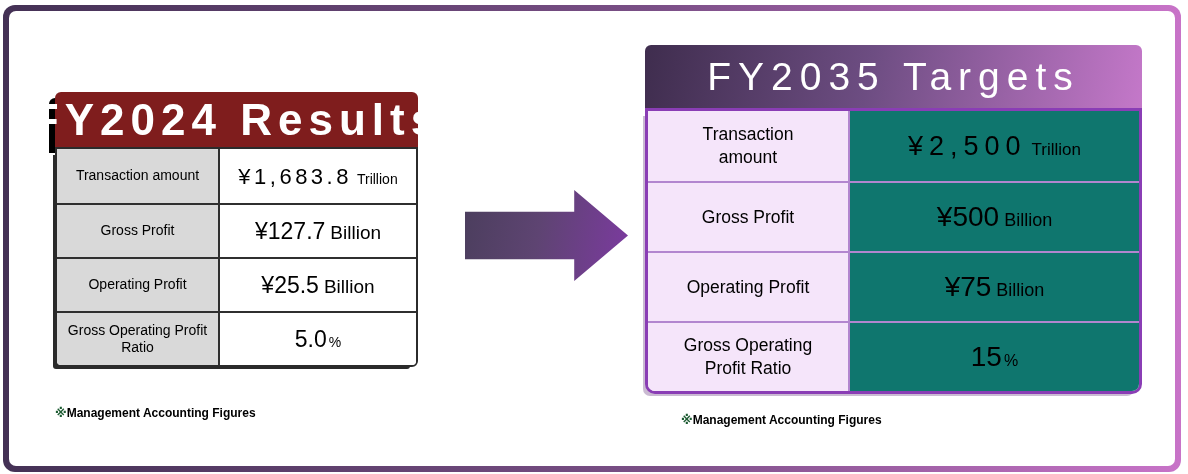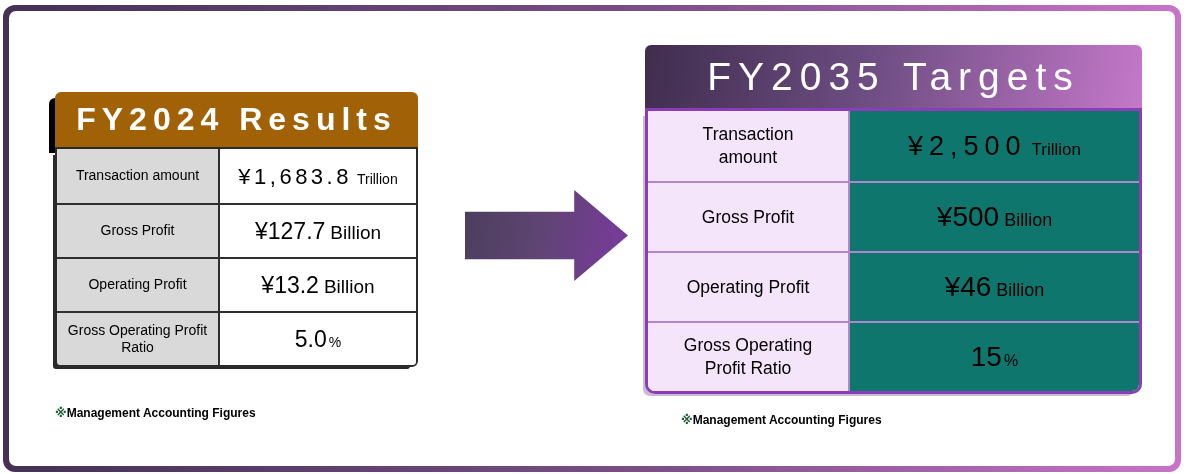--- a/index.html
+++ b/index.html
@@ -11,23 +11,23 @@
   .frame{
     position:absolute;left:3px;top:5px;width:1178px;height:467px;box-sizing:border-box;
     border-radius:12px;padding:6px;
     background:linear-gradient(to right,#443155,#7a4f86 55%,#c873c8);
   }
   .frame-inner{width:100%;height:100%;background:#ffffff;border-radius:7px;}
 
   
   .left-panel{position:absolute;left:55px;top:92px;width:363px;}
   .lt-header{
-    height:55px;background:#a16207;color:#ffffff;
+    height:55px;background:#7f1d1d;color:#ffffff;
     display:flex;align-items:center;justify-content:center;
-    font-size:32px;font-weight:bold;letter-spacing:6px;white-space:nowrap;
+    font-size:44px;font-weight:bold;letter-spacing:6px;white-space:nowrap;
     border-radius:6px 6px 0 0;box-shadow:-6px 6px 0 0 #000000;
   }
   .lt-grid{
     display:grid;grid-template-columns:163px 1fr;
     border:2px solid #2b2b2b;border-radius:0 0 6px 6px;overflow:hidden;background:#ffffff;
     box-shadow:-5px 5px 0 -3px #2a2a2a;
   }
   .lt-grid>div{box-sizing:border-box;height:54px;display:flex;align-items:center;justify-content:center;text-align:center;}
   .lt-grid>div:nth-child(n+3){border-top:2px solid #2f2f2f;}
   .lt-label{background:#d9d9d9;border-right:2px solid #2f2f2f;font-size:14px;padding:0 8px;line-height:1.25;}
@@ -93,21 +93,21 @@
       <div class="lt-label">Transaction amount</div>
       <div class="lt-value">
         <span class="vwrap"><span class="vnum spaced-lt">¥1,683.8</span><span class="vunit u-14">Trillion</span></span>
       </div>
       <div class="lt-label">Gross Profit</div>
       <div class="lt-value">
         <span class="vwrap"><span class="vnum">¥127.7</span><span class="vunit u-19">Billion</span></span>
       </div>
       <div class="lt-label">Operating Profit</div>
       <div class="lt-value">
-        <span class="vwrap"><span class="vnum">¥13.2</span><span class="vunit u-19">Billion</span></span>
+        <span class="vwrap"><span class="vnum">¥25.5</span><span class="vunit u-19">Billion</span></span>
       </div>
       <div class="lt-label">Gross Operating Profit Ratio</div>
       <div class="lt-value">
         <span class="vwrap"><span class="vnum">5.0</span><span class="vunit u-14 u-pct">%</span></span>
       </div>
     </div>
   </section>
 
   <div class="arrow"></div>
 
@@ -117,21 +117,21 @@
       <div class="rt-label">Transaction amount</div>
       <div class="rt-value">
         <span class="vwrap"><span class="vnum spaced-rt">¥2,500</span><span class="vunit u-17">Trillion</span></span>
       </div>
       <div class="rt-label">Gross Profit</div>
       <div class="rt-value">
         <span class="vwrap"><span class="vnum">¥500</span><span class="vunit u-18">Billion</span></span>
       </div>
       <div class="rt-label">Operating Profit</div>
       <div class="rt-value">
-        <span class="vwrap"><span class="vnum">¥46</span><span class="vunit u-18">Billion</span></span>
+        <span class="vwrap"><span class="vnum">¥75</span><span class="vunit u-18">Billion</span></span>
       </div>
       <div class="rt-label">Gross Operating Profit Ratio</div>
       <div class="rt-value">
         <span class="vwrap"><span class="vnum">15</span><span class="vunit u-16 u-pct">%</span></span>
       </div>
     </div>
   </section>
 
   <div class="note note-left">
     <span class="note-symbol">※</span><span class="note-text">Management Accounting Figures</span>

